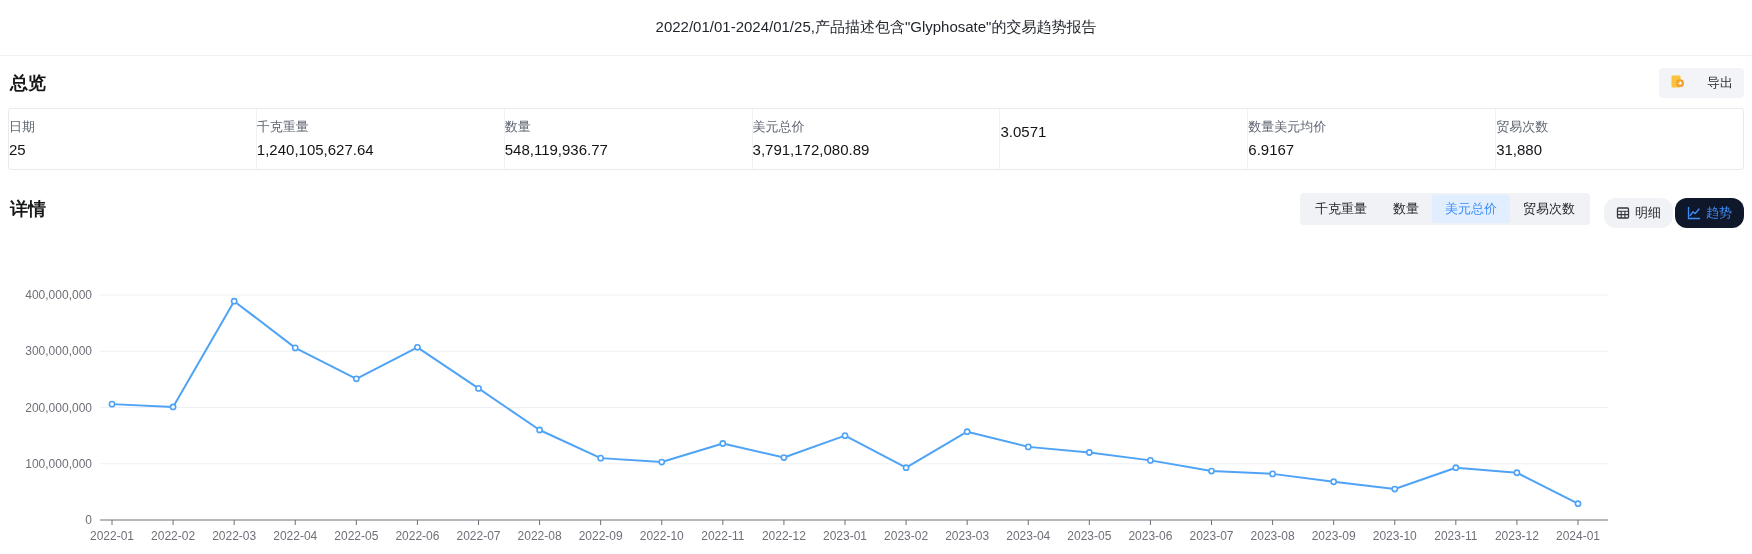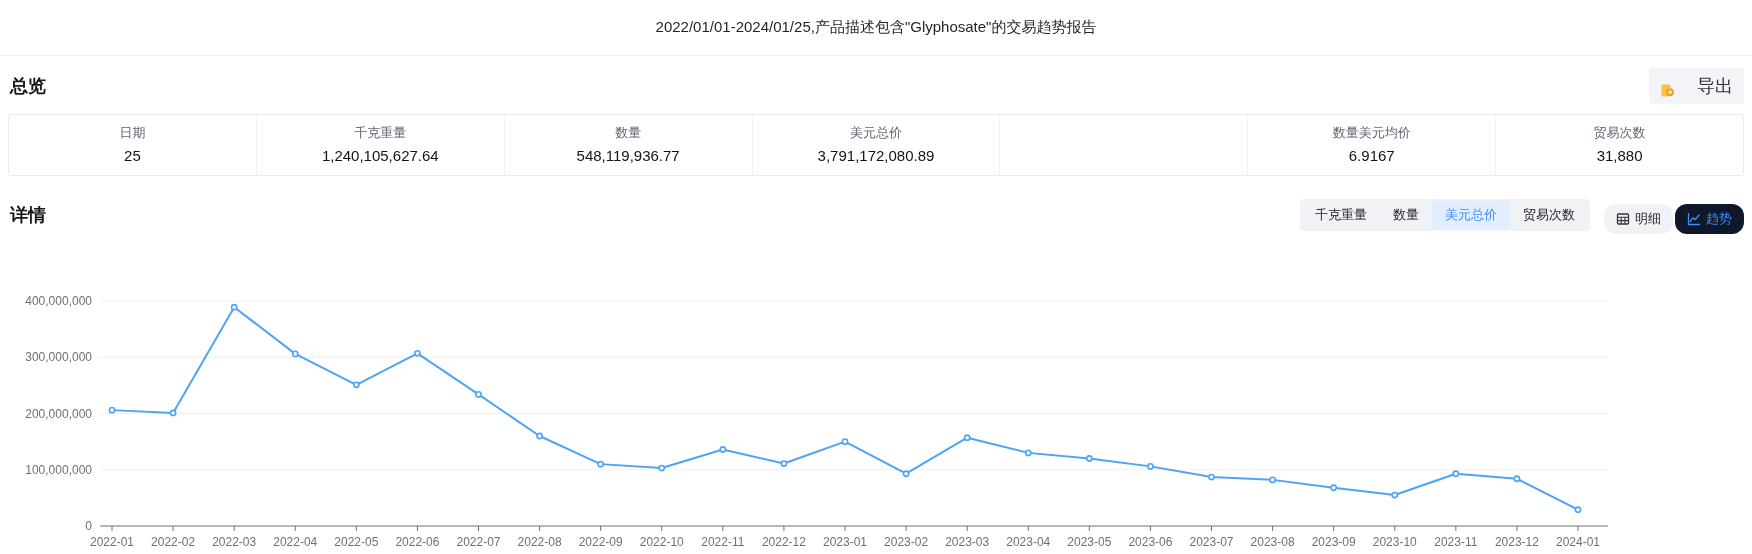--- a/index.html
+++ b/index.html
@@ -8,28 +8,28 @@
 
   
   .titlebar { height:56px; display:flex; align-items:center; justify-content:center;
               border-bottom:1px solid #f0f1f4; }
   .titlebar .title { font-size:15px; color:#1f2329; }
 
   
   .ov-head { display:flex; align-items:center; justify-content:space-between;
              padding:12px 8px 10px 10px; }
   .sec-heading { font-size:18px; font-weight:bold; color:#17181a; }
-  .export-btn { display:flex; align-items:flex-end; gap:22px; background:#f3f4f8;
-                border:none; border-radius:4px; padding:6px 11px; font-size:18px;
+  .export-btn { display:flex; align-items:flex-start; gap:22px; background:#f3f4f8;
+                border:none; border-radius:4px; padding:6px 11px; font-size:13px;
                 color:#2b2f36; cursor:pointer; font-family:inherit; }
 
   
   .stats-card { margin:0 8px; border:1px solid #e8eaee; border-radius:3px;
                 display:flex; background:#fff; }
-  .stat-col { flex:1; text-align:center; padding:9px 0 11px; border-right:1px solid #f0f1f4; }
+  .stat-col { flex:1; text-align:left; padding:9px 0 11px; border-right:1px solid #f0f1f4; }
   .stat-col:last-child { border-right:none; }
   .stat-label { font-size:13px; color:#5f6672; }
   .stat-value { font-size:15px; font-weight:normal; color:#121417; margin-top:5px; }
 
   
   .dt-head { display:flex; align-items:center; justify-content:space-between;
              padding:20px 8px 10px 10px; }
   .tab-groups { display:flex; align-items:center; gap:14px; }
   .seg-group { display:flex; align-items:center; background:#f1f2f6; border-radius:4px;
                padding:2px; }
@@ -77,20 +77,21 @@
     </div>
     <div class="stat-col">
       <div class="stat-label">数量</div>
       <div class="stat-value">548,119,936.77</div>
     </div>
     <div class="stat-col">
       <div class="stat-label">美元总价</div>
       <div class="stat-value">3,791,172,080.89</div>
     </div>
     <div class="stat-col">
+      <div class="stat-value">3.0571</div>
     </div>
     <div class="stat-col">
       <div class="stat-label">数量美元均价</div>
       <div class="stat-value">6.9167</div>
     </div>
     <div class="stat-col">
       <div class="stat-label">贸易次数</div>
       <div class="stat-value">31,880</div>
     </div>
   </div>

